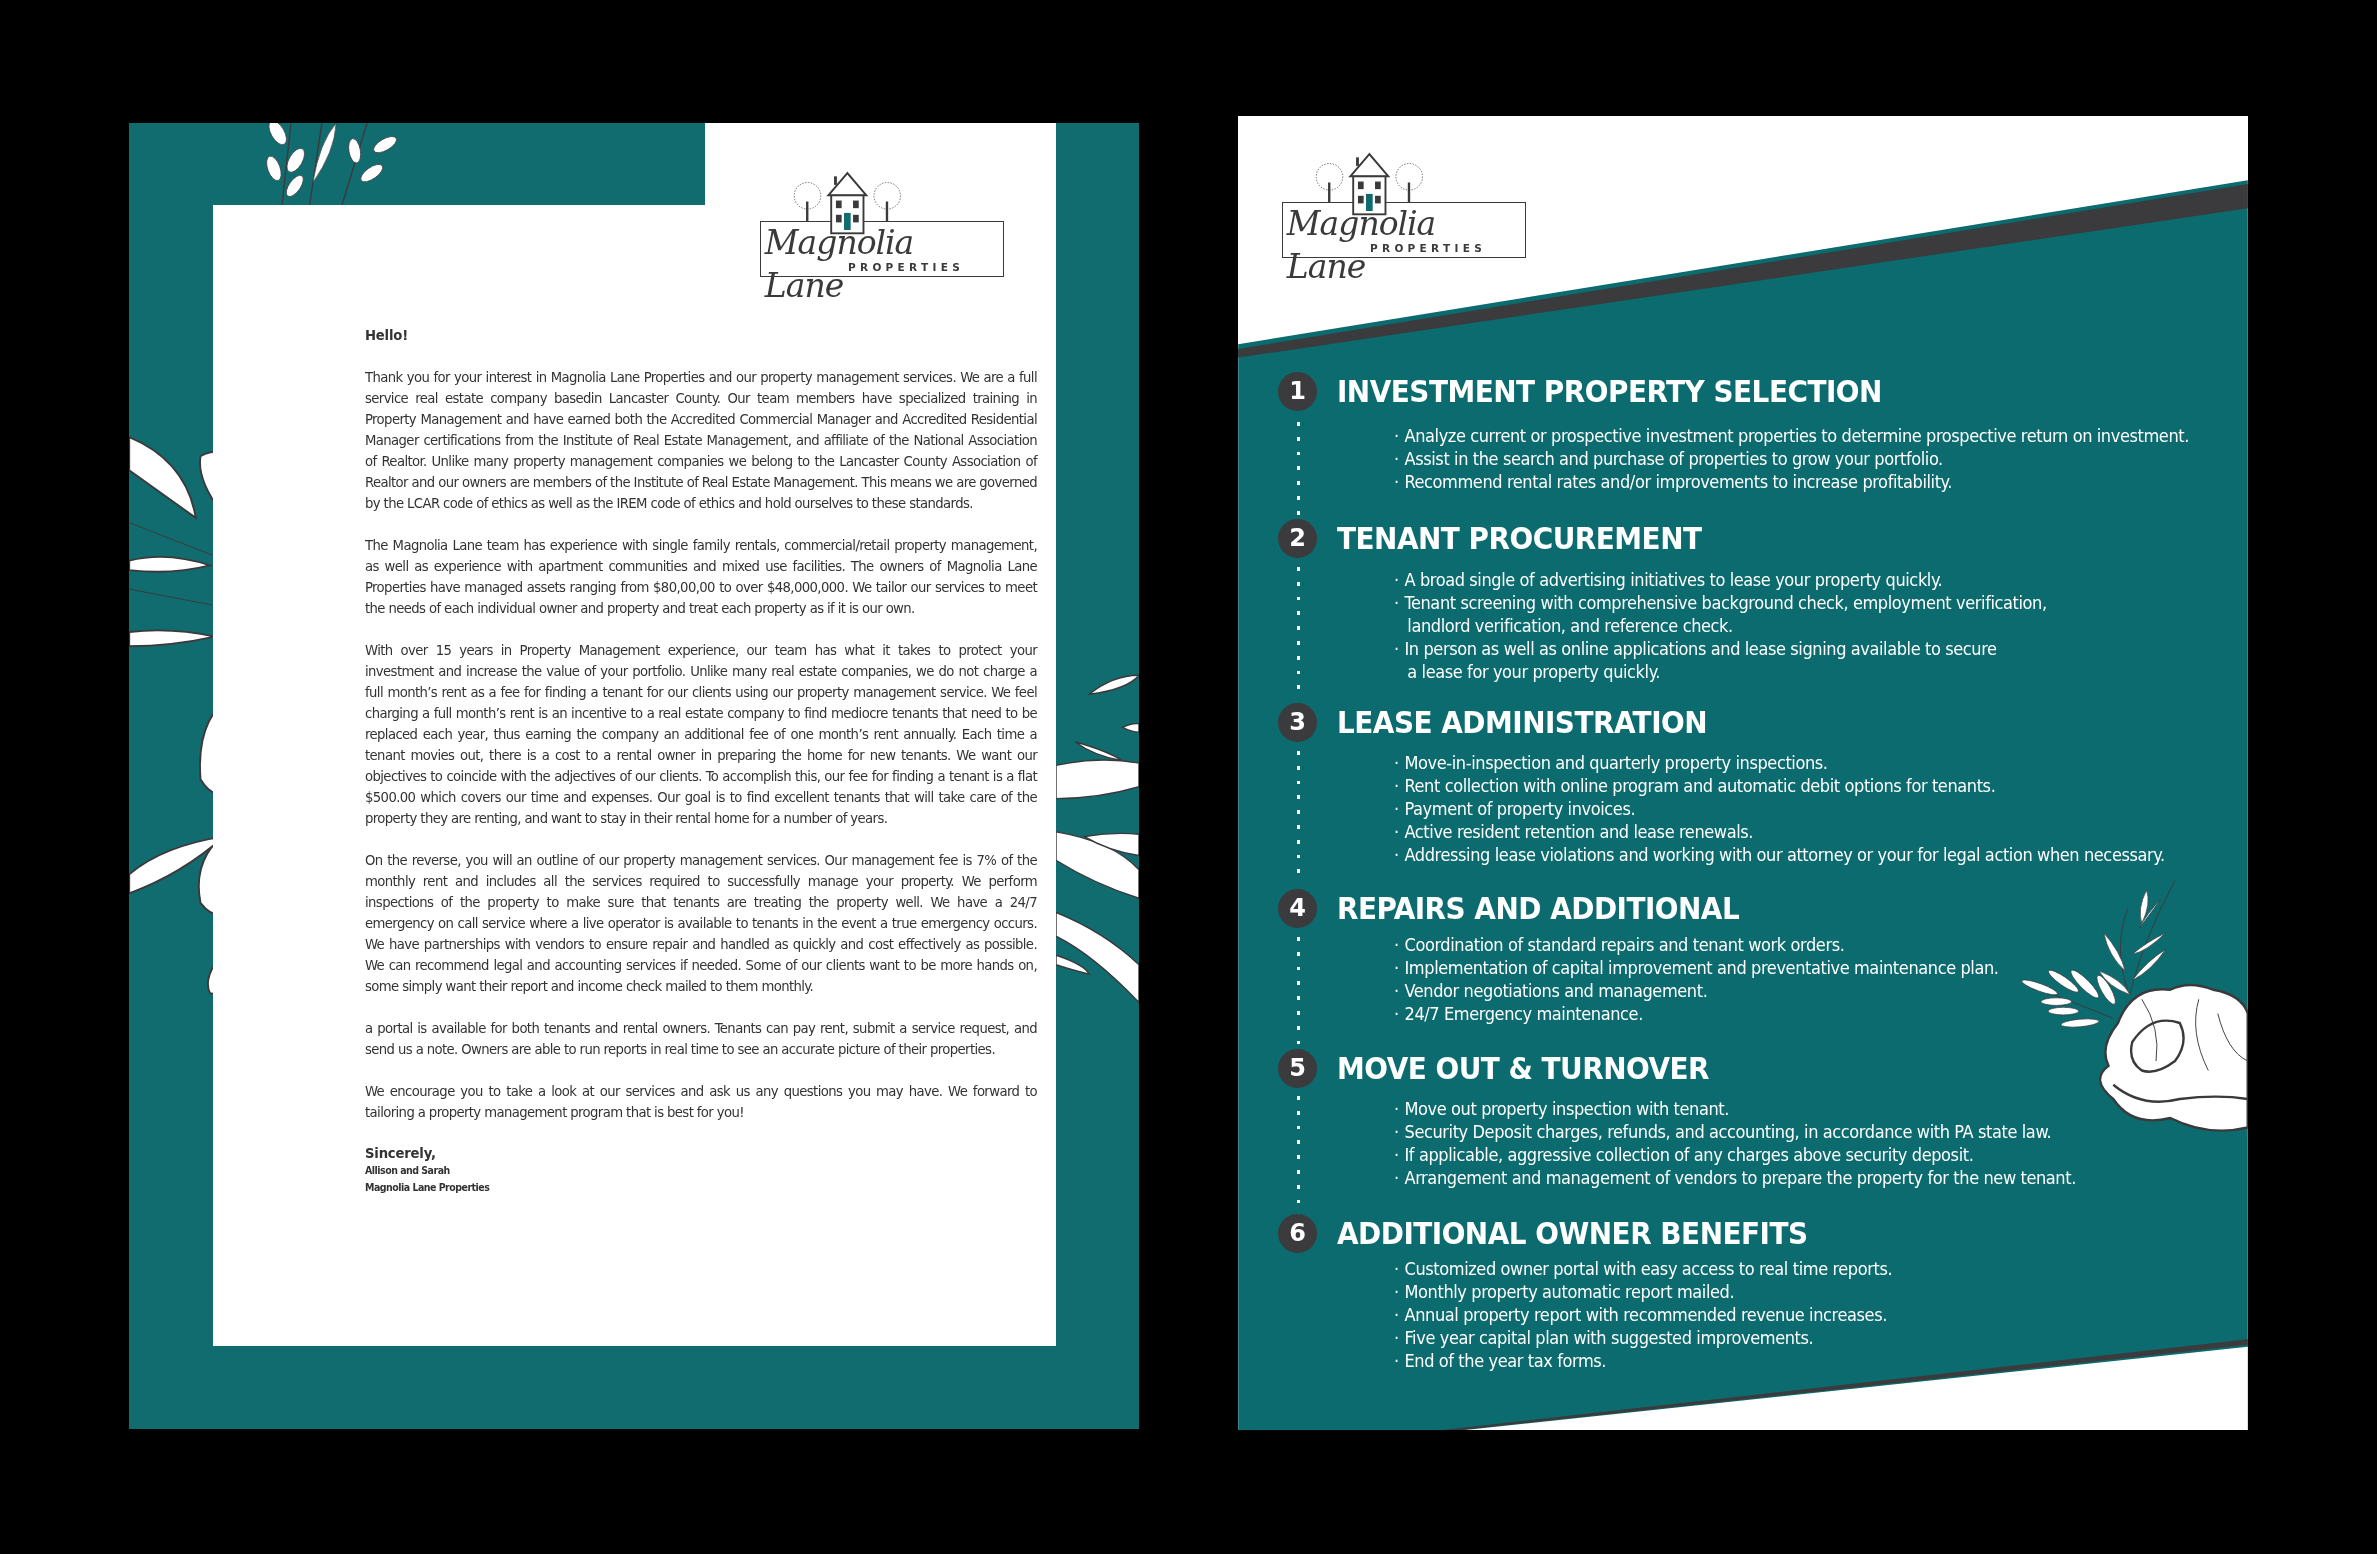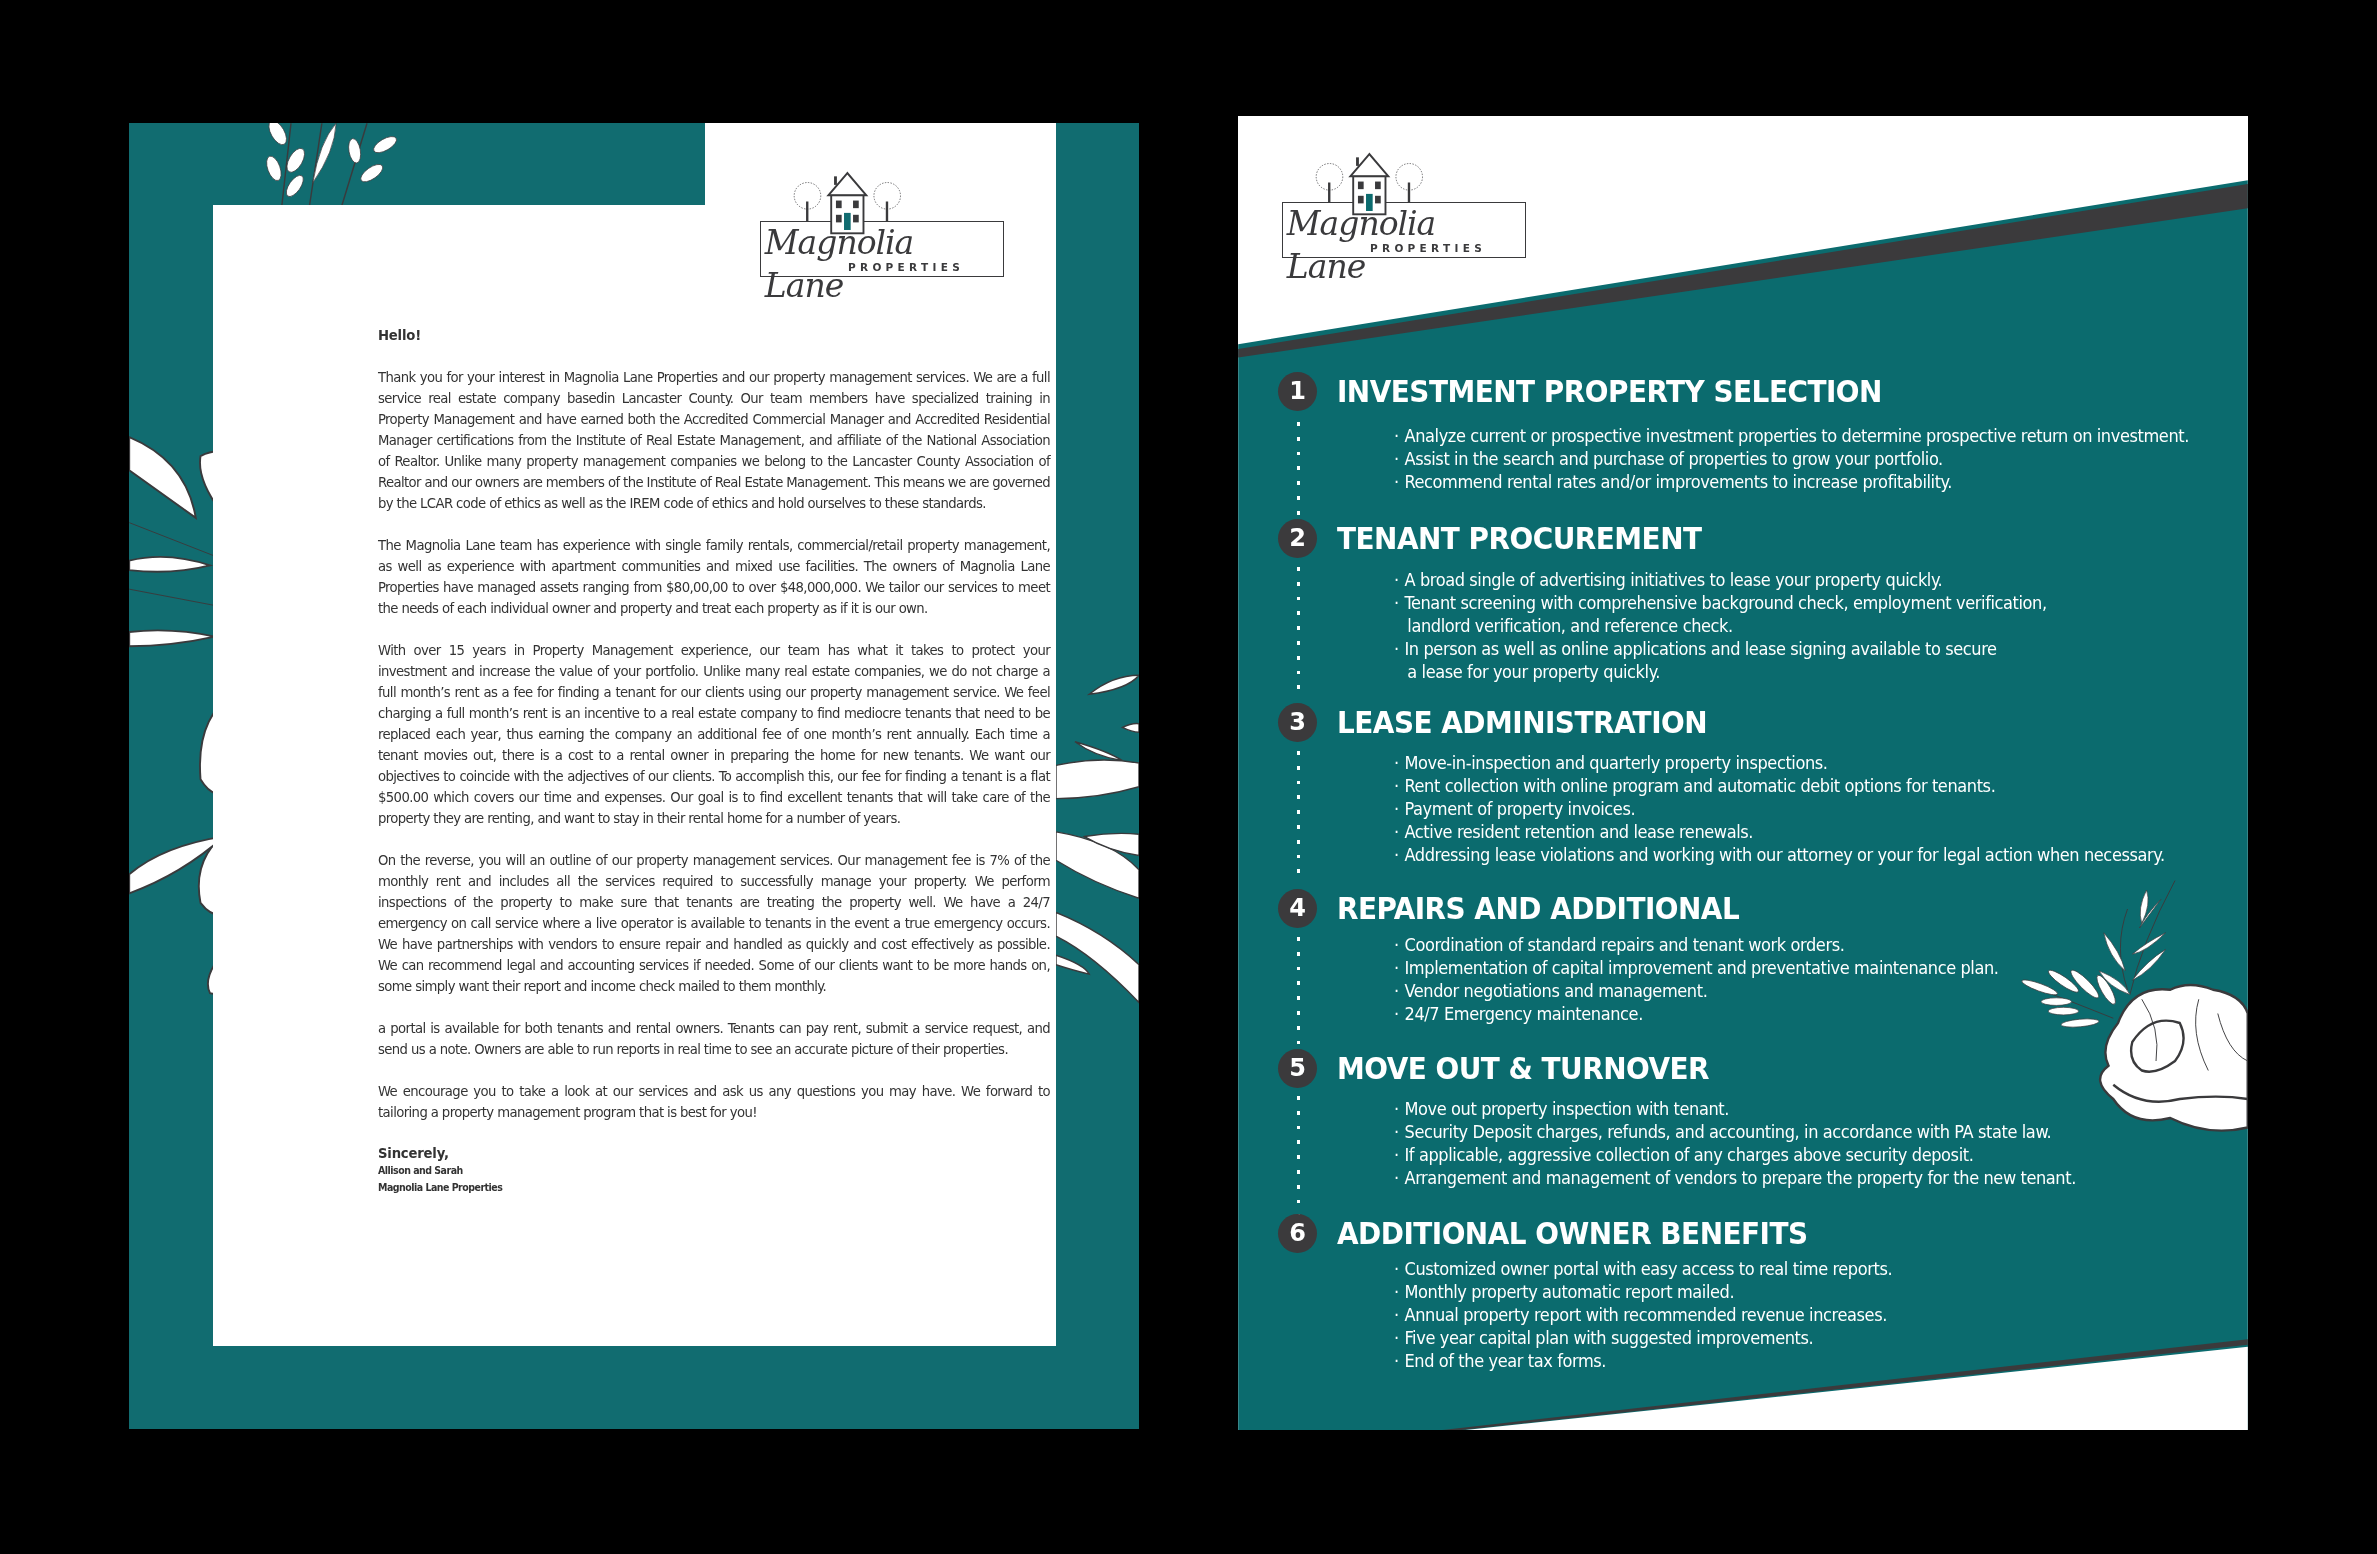--- a/index.html
+++ b/index.html
@@ -6,21 +6,21 @@
   body { width:2377px; height:1555px; background:#000; position:relative; overflow:hidden;
          font-family:"DejaVu Sans", sans-serif; }
   .abs { position:absolute; }
 
   
   #left-page { left:129px; top:123px; width:1010px; height:1306px; background:#116c70; overflow:hidden; }
   #left-card { left:84px; top:82px; width:843px; height:1141px; background:#fff; }
   #left-card-top { left:576px; top:0; width:351px; height:83px; background:#fff; }
   .leaf-svg { position:absolute; }
 
-  .letter { position:absolute; left:165px; top:119px; width:672px;
+  .letter { position:absolute; left:152px; top:119px; width:672px;
             font-family:"DejaVu Sans Condensed","DejaVu Sans", sans-serif; font-stretch:condensed;
             color:#333; font-size:14.7px; line-height:21px; }
   .letter p { margin:0 0 21px 0; text-align:justify; letter-spacing:-0.6px; }
   .letter .greet { font-weight:bold; margin-bottom:21px; letter-spacing:-0.2px; }
   .sig-1 { font-weight:bold; font-size:14.7px; line-height:19px; letter-spacing:-0.2px; }
   .sig-2, .sig-3 { font-weight:bold; font-size:10.5px; line-height:16.6px; letter-spacing:-0.5px; }
 
   
   .logo { position:absolute; width:244px; height:110px; }
   .logo .frame { position:absolute; left:0; top:53px; width:242px; height:54px; border:1.9px solid #3a3a3c; background:#fff; }

